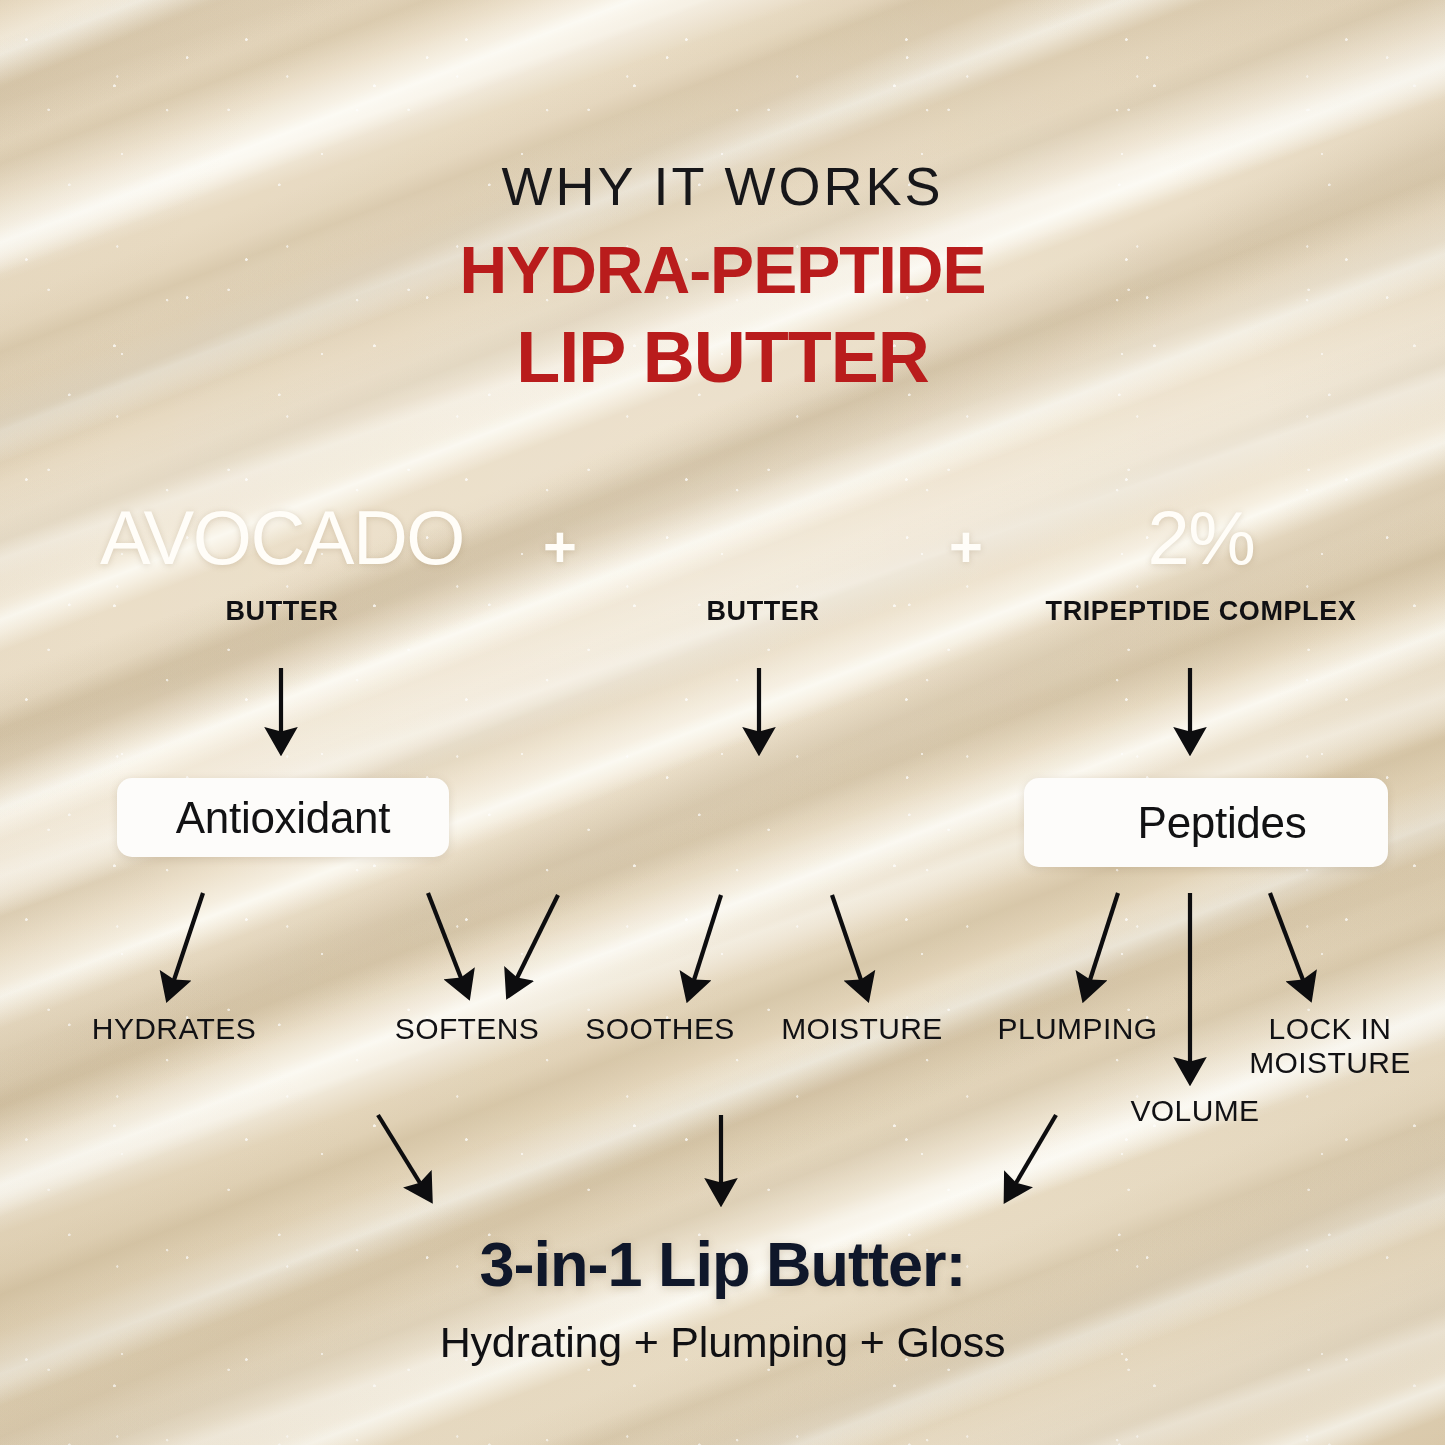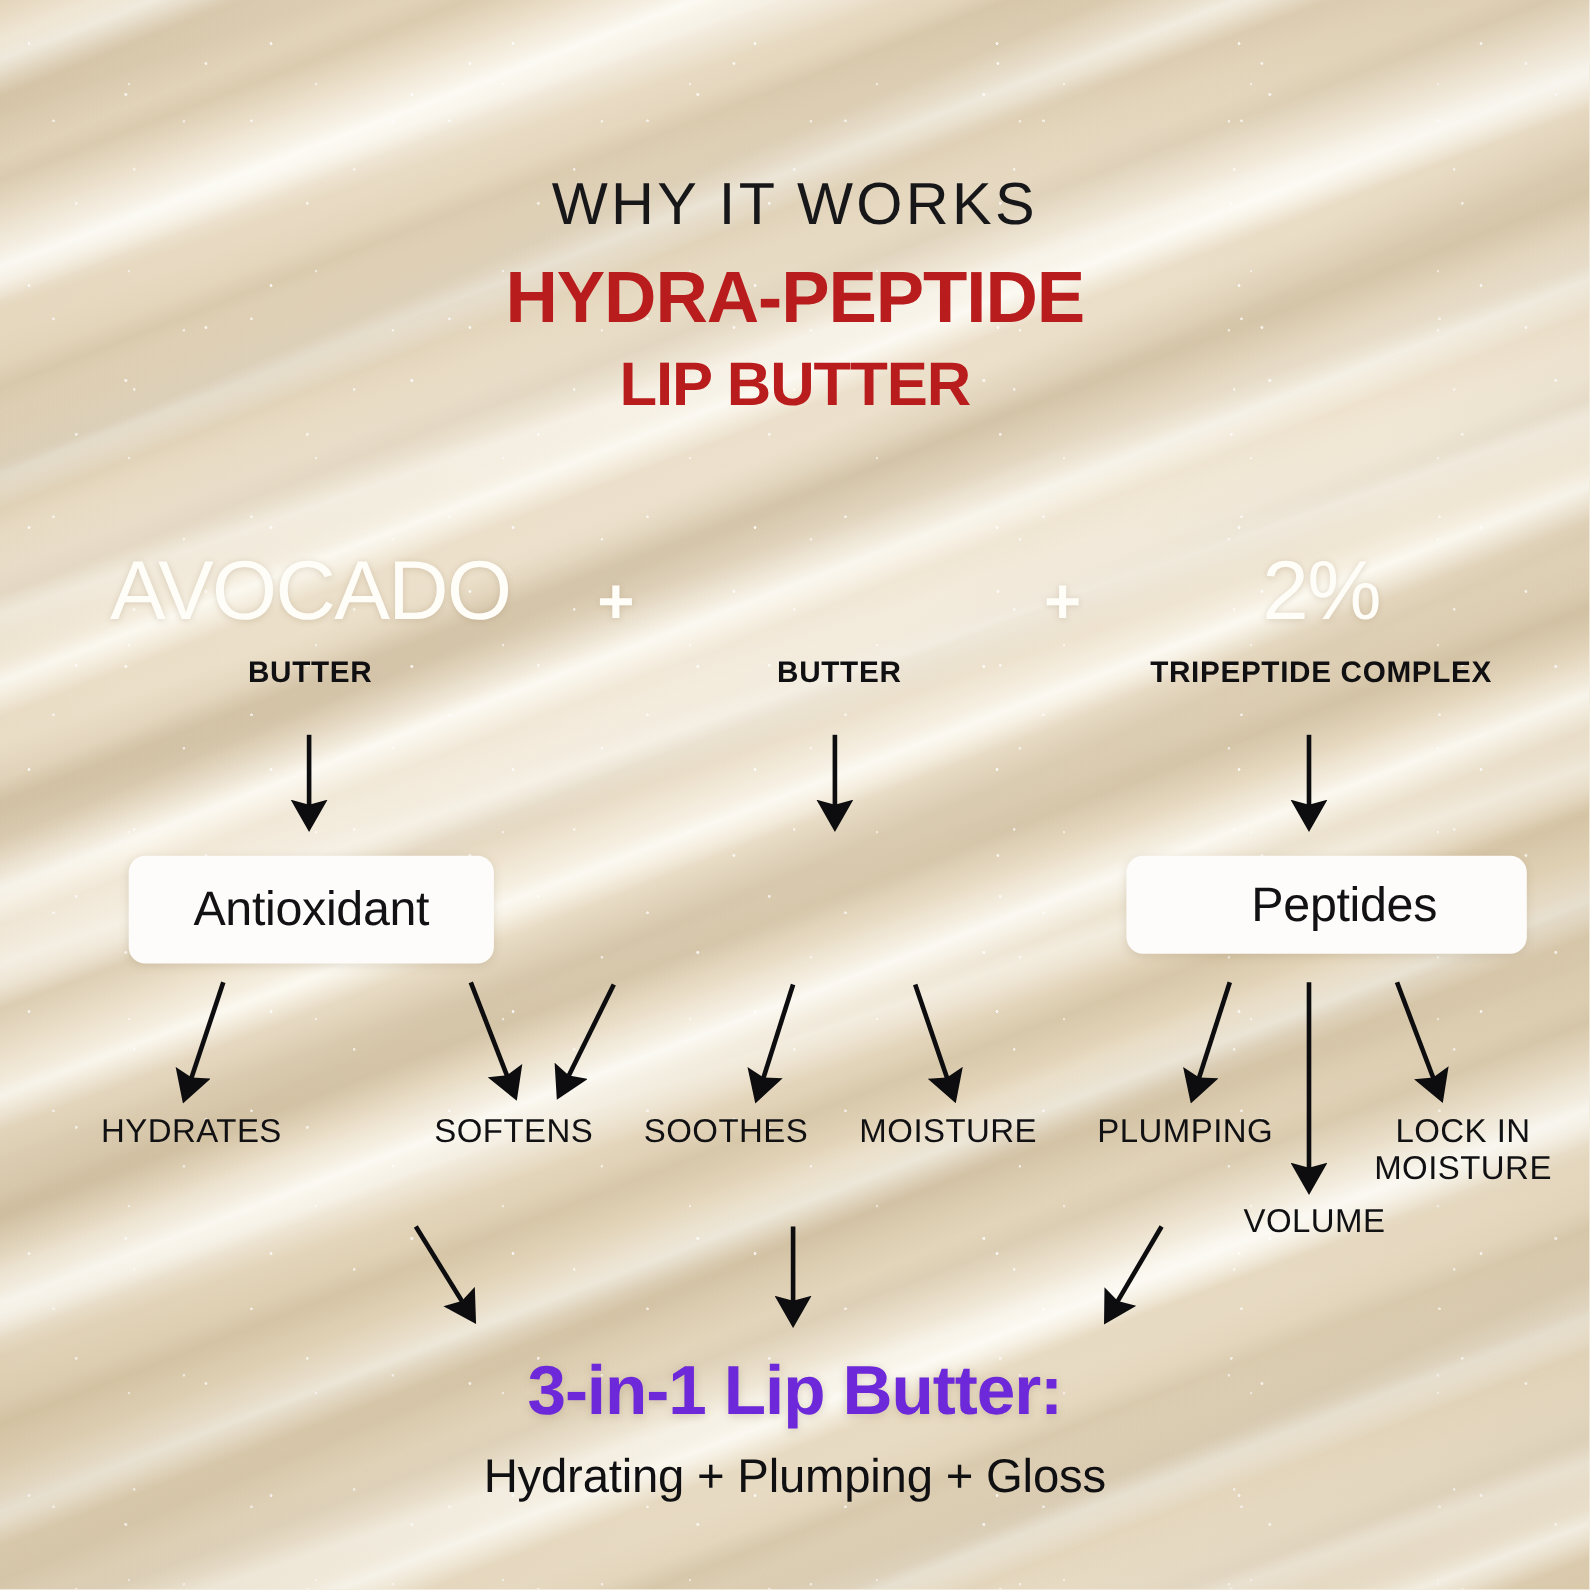--- a/index.html
+++ b/index.html
@@ -95,21 +95,21 @@
     color: #17171a;
   }
   .title-line {
     left: 0; right: 0;
     text-align: center;
     font-weight: 800;
     color: #b91c1c;
     letter-spacing: -1px;
   }
   #title-line-1 { top: 232px; font-size: 66px; }
-  #title-line-2 { top: 316px; font-size: 56px; }
+  #title-line-2 { top: 316px; font-size: 72px; }
 
   
   .ingredient-name {
     position: absolute;
     text-align: center;
     font-weight: 400;
     color: #fffdf8;
     font-size: 76px;
     letter-spacing: -1.5px;
     line-height: 1;
@@ -159,21 +159,21 @@
     letter-spacing: 0.4px;
     line-height: 1.12;
   }
 
   
   #summary-title {
     left: 0; right: 0; top: 1228px;
     text-align: center;
     font-size: 63px;
     font-weight: 800;
-    color: #6d28d9;
+    color: #0f172a;
     letter-spacing: -1px;
     text-shadow: 0 2px 8px rgba(150,126,88,0.30);
   }
   #summary-sub {
     left: 0; right: 0; top: 1318px;
     text-align: center;
     font-size: 43px;
     font-weight: 400;
     color: #101013;
     letter-spacing: -0.2px;
@@ -207,21 +207,21 @@
 
   <div class="plus-sign" style="left:524px; top:518px; width:72px;">+</div>
 
   <div class="ingredient-sub" style="left:618px; top:598px; width:290px;">BUTTER</div>
 
   <div class="plus-sign" style="left:930px; top:518px; width:72px;">+</div>
 
   <div class="ingredient-name" style="left:1012px; top:500px; width:378px;">2%</div>
   <div class="ingredient-sub" style="left:1004px; top:598px; width:394px;">TRIPEPTIDE COMPLEX</div>
 
-  <div class="pill" style="left:117px; top:778px; width:332px; height:98px;">
+  <div class="pill" style="left:117px; top:778px; width:332px; height:79px;">
     <span>Antioxidant</span>
   </div>
   <div class="pill" style="left:1024px; top:778px; width:332px; height:89px;padding-left:32px;">
     <span>Peptides</span>
   </div>
 
   <div class="benefit" style="left:62px; top:1012px; width:224px;">HYDRATES</div>
   <div class="benefit" style="left:372px; top:1012px; width:190px;">SOFTENS</div>
   <div class="benefit" style="left:565px; top:1012px; width:190px;">SOOTHES</div>
   <div class="benefit" style="left:762px; top:1012px; width:200px;">MOISTURE</div>

